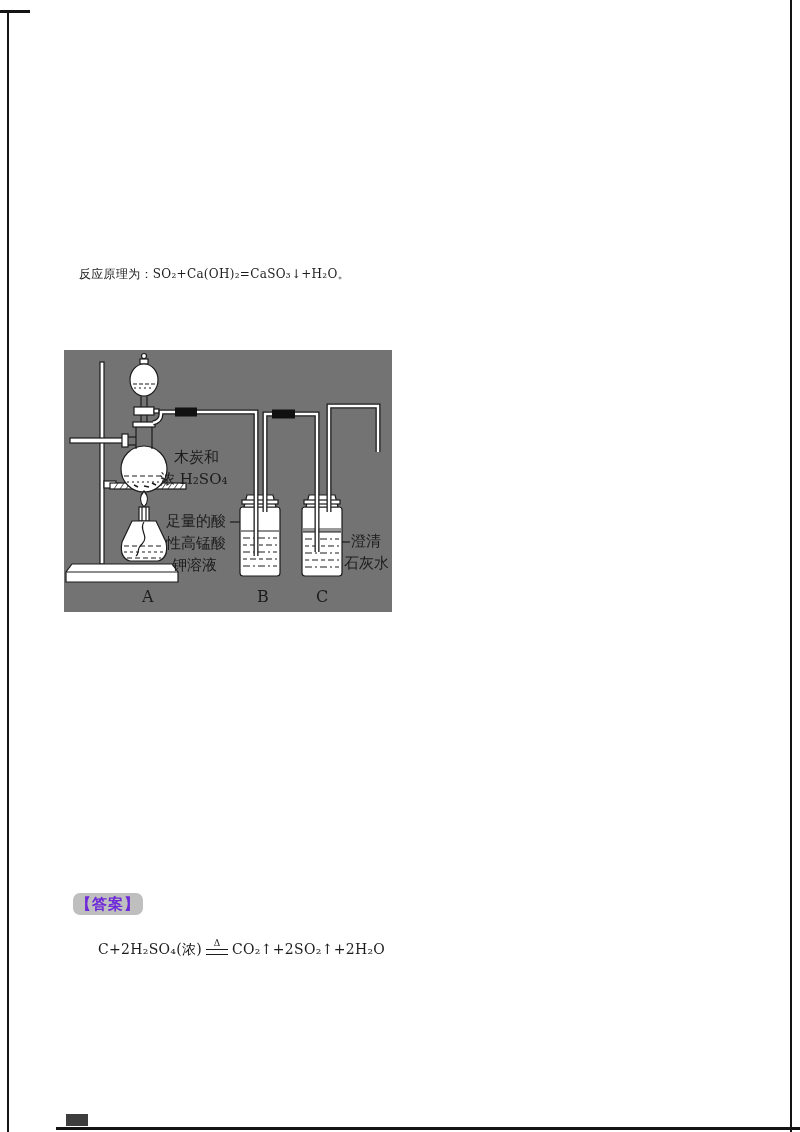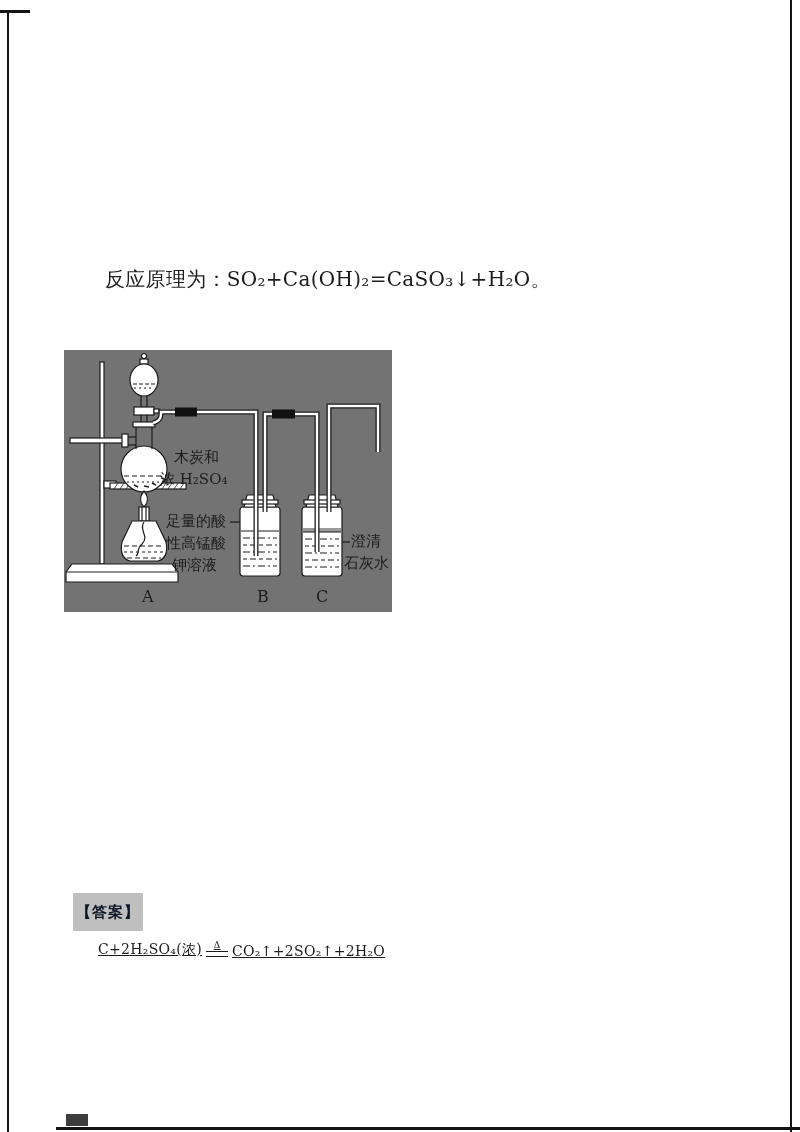--- a/index.html
+++ b/index.html
@@ -10,34 +10,34 @@
   .abs{position:absolute;}
   
   .border-line{background:#141414;}
   #border-left{left:7px;top:10px;width:2px;height:1122px;}
   #border-topleft{left:0;top:10px;width:30px;height:3px;}
   #border-right{left:790px;top:0;width:2px;height:1132px;}
   #border-bottom{left:56px;top:1127px;width:744px;height:3px;}
   #footer-mark{left:66px;top:1114px;width:22px;height:12px;background:#3d3d3d;}
   
   #question-line{
-    left:105px;top:266px;width:640px;font-size:20px;letter-spacing:.3px;
+    left:79px;top:266px;width:640px;font-size:12px;letter-spacing:.3px;
     color:#1c1c1c;white-space:nowrap;
   }
   
   #figure{left:64px;top:350px;width:328px;height:262px;background:#737373;}
   #figure svg{display:block;font-family:"DejaVu Serif",serif;}
   
   #answer-label{
-    left:73px;top:893px;padding:10px 3px;background:#bfbfbf;
-    color:#0f172a;font-size:15px;font-weight:bold;letter-spacing:1px;line-height:18px;
+    left:73px;top:893px;padding:2px 3px;background:#bfbfbf;
+    color:#6d28d9;font-size:15px;font-weight:bold;letter-spacing:1px;line-height:18px;border-radius:7px;
   }
   #answer-equation{
     left:98px;top:941px;font-size:14px;letter-spacing:.3px;
-    display:flex;align-items:flex-end;white-space:nowrap;text-decoration:underline;
+    display:flex;align-items:flex-start;white-space:nowrap;
   }
   .eq-cond{
     display:inline-flex;flex-direction:column;align-items:center;
     margin:0 4px;transform:translateY(-2px);
   }
   .eq-cond .cond{font-size:9px;line-height:9px;}
   .eq-cond .bar{
     width:22px;height:4px;margin-top:1px;
     border-top:1.4px solid #1c1c1c;border-bottom:1.4px solid #1c1c1c;
   }

